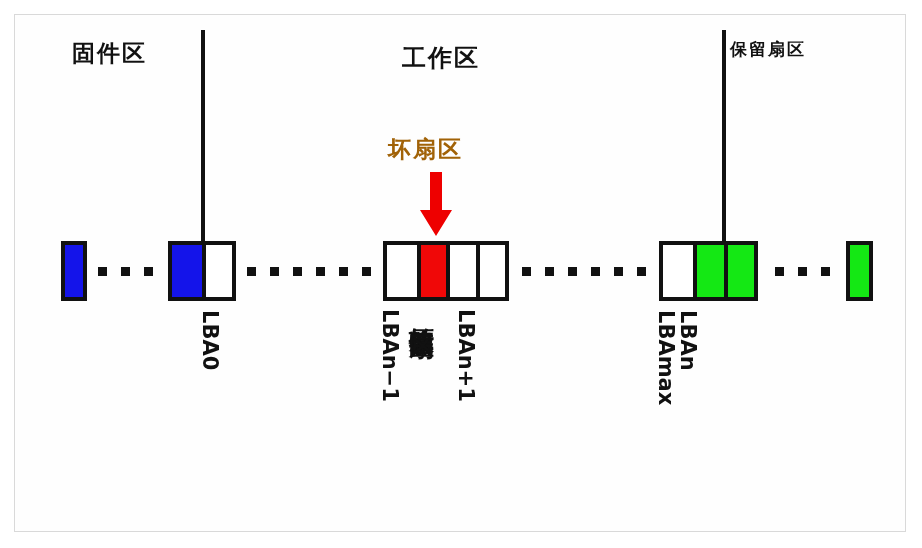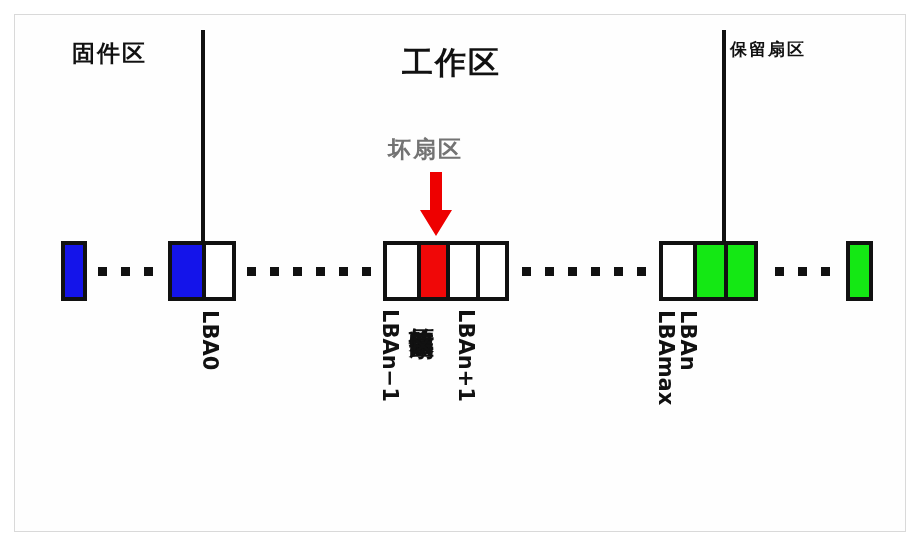--- a/index.html
+++ b/index.html
@@ -33,30 +33,30 @@
   
   .zone-label {
     position: absolute;
     font-family: Liberation Sans, sans-serif;
     font-weight: bold;
     color: #111111;
     white-space: nowrap;
     letter-spacing: 2px;
   }
   .zone-firmware { left: 72px;  top: 38px;  font-size: 23px; }
-  .zone-work     { left: 402px; top: 42px;  font-size: 31px; }
+  .zone-work     { left: 402px; top: 42px;  font-size: 24px; }
   .zone-reserved { left: 730px; top: 38px;  font-size: 17px; }
 
   .bad-label {
     position: absolute;
     left: 388px;
     top: 134px;
     font-size: 23px;
     font-weight: bold;
-    color: #737373;
+    color: #a16207;
     letter-spacing: 2px;
     white-space: nowrap;
   }
 
   
   .divider {
     position: absolute;
     width: 4px;
     background: #111111;
   }

